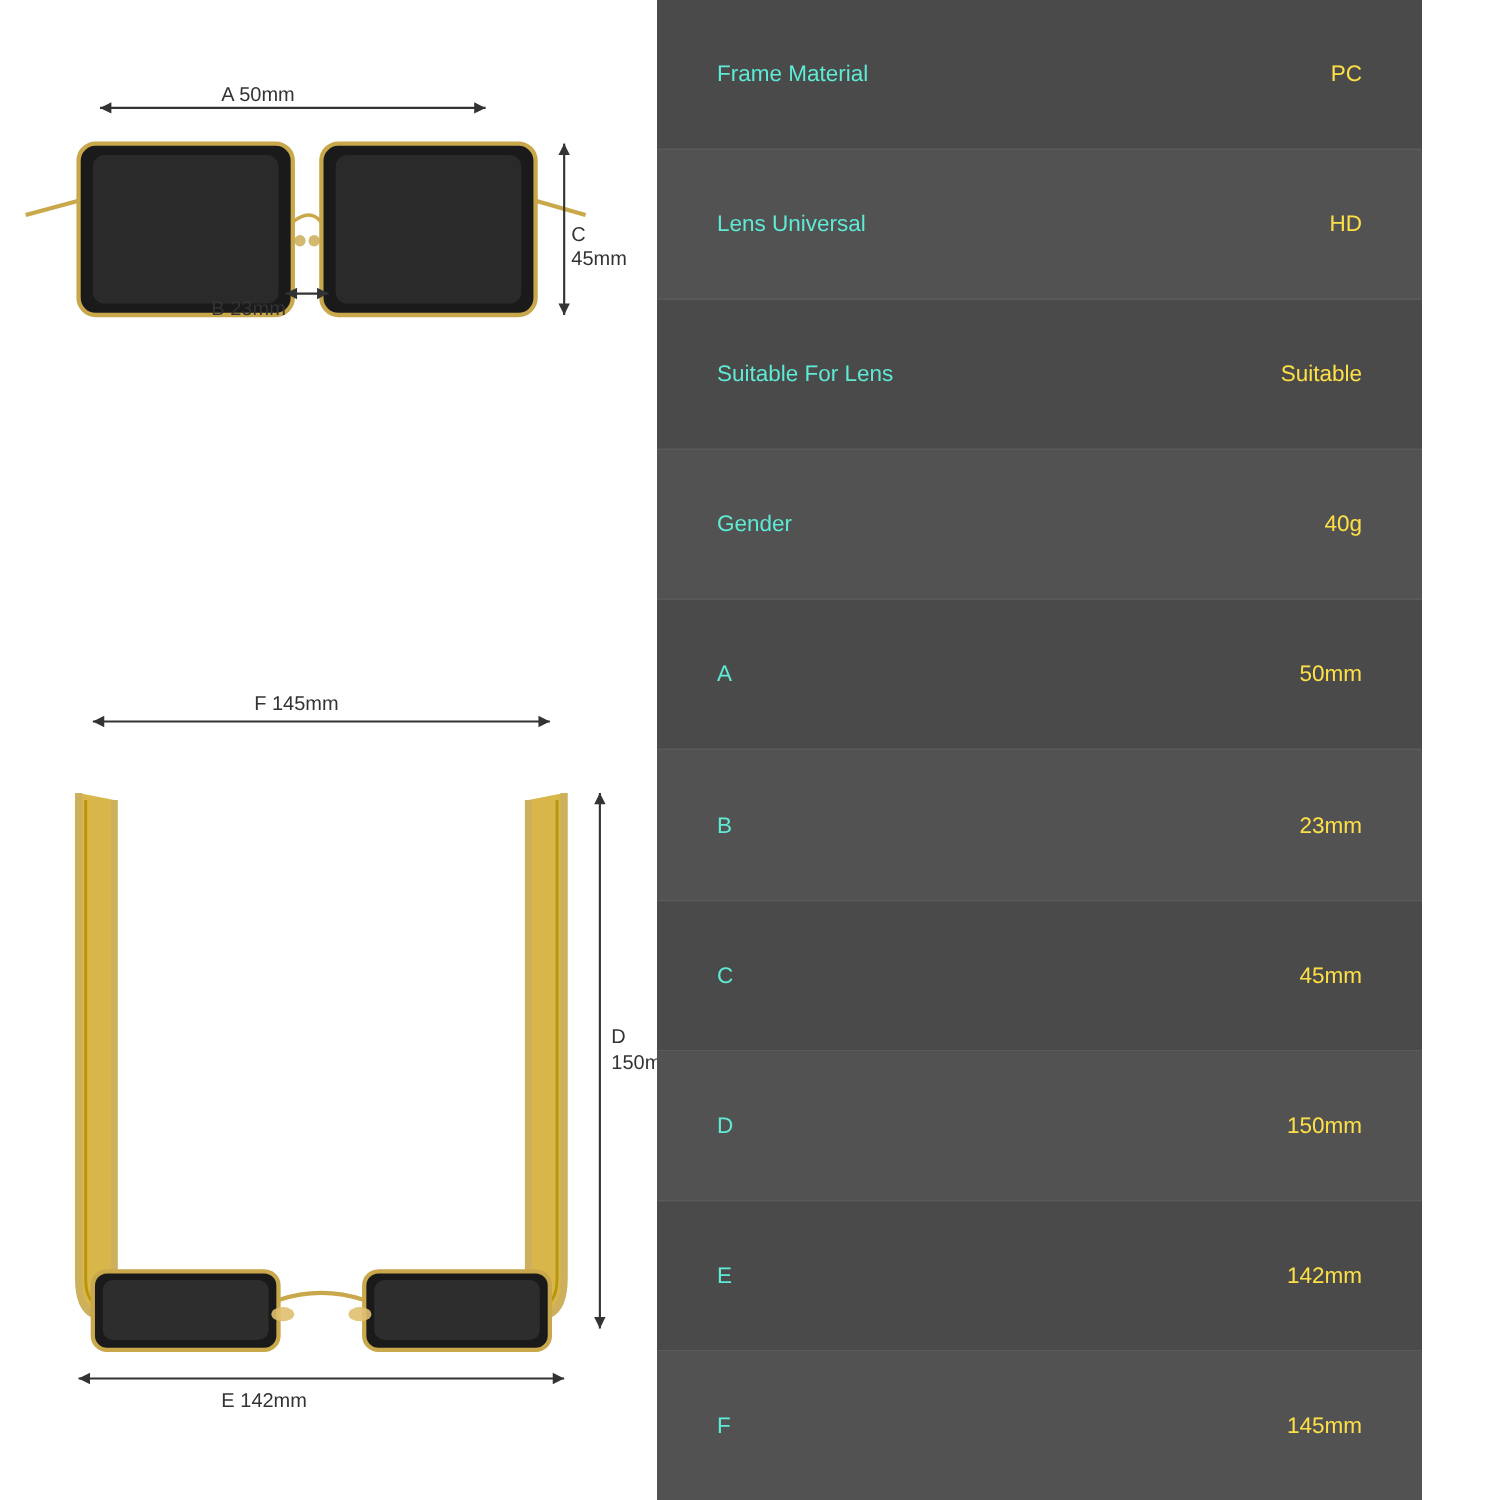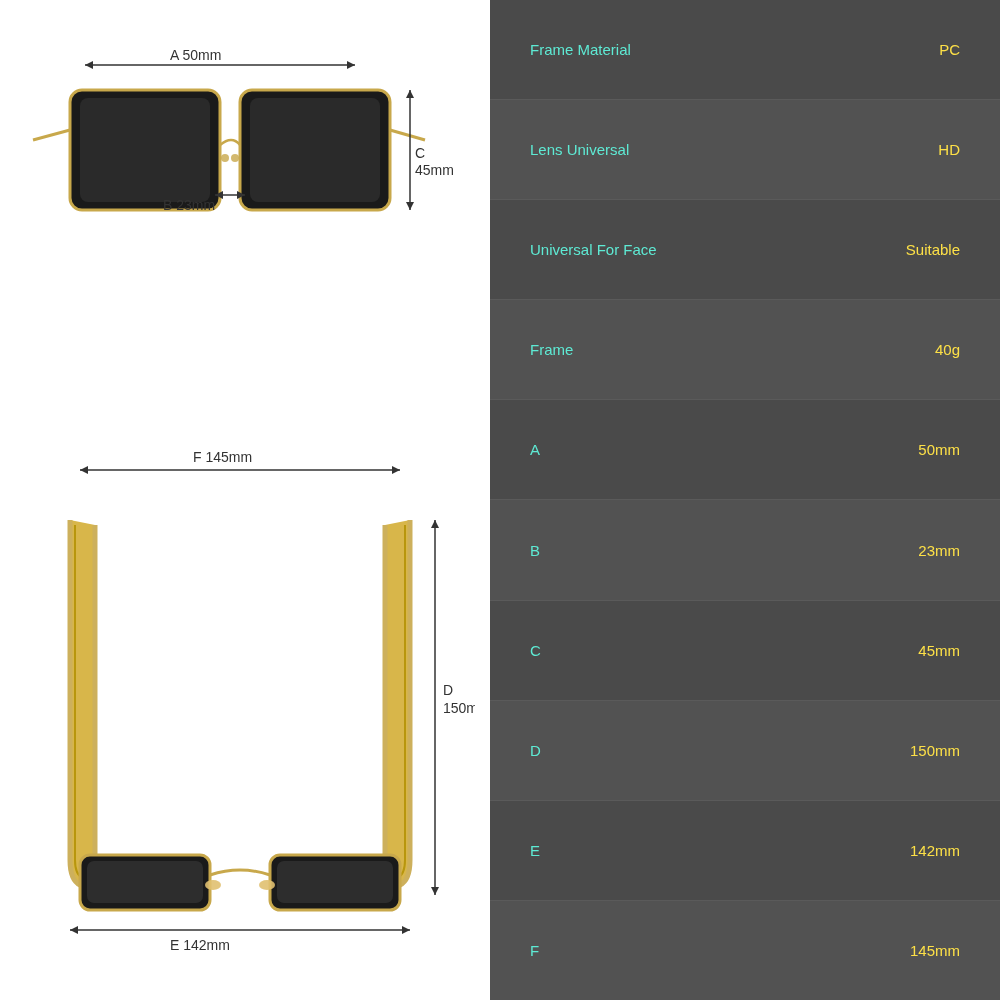--- a/index.html
+++ b/index.html
@@ -7,21 +7,21 @@
       width: 1000px;
       height: 1000px;
       display: flex;
       font-family: Arial, sans-serif;
       background: #fff;
       overflow: hidden;
     }
 
     
     .left-panel {
-      width: 490px;
+      width: 438px;
       height: 1000px;
       background: #ffffff;
       position: relative;
       display: flex;
       flex-direction: column;
       align-items: center;
     }
 
     
     .glasses-top-section {
@@ -183,25 +183,25 @@
 
     <div class="spec-row">
       <span class="spec-label">Frame Material</span>
       <span class="spec-value">PC</span>
     </div>
     <div class="spec-row">
       <span class="spec-label">Lens Universal</span>
       <span class="spec-value">HD</span>
     </div>
     <div class="spec-row">
-      <span class="spec-label">Universal For Face</span>
+      <span class="spec-label">Suitable For Lens</span>
       <span class="spec-value">Suitable</span>
     </div>
     <div class="spec-row">
-      <span class="spec-label">Frame</span>
+      <span class="spec-label">Gender</span>
       <span class="spec-value">40g</span>
     </div>
     <div class="spec-row">
       <span class="spec-label">A</span>
       <span class="spec-value">50mm</span>
     </div>
     <div class="spec-row">
       <span class="spec-label">B</span>
       <span class="spec-value">23mm</span>
     </div>

